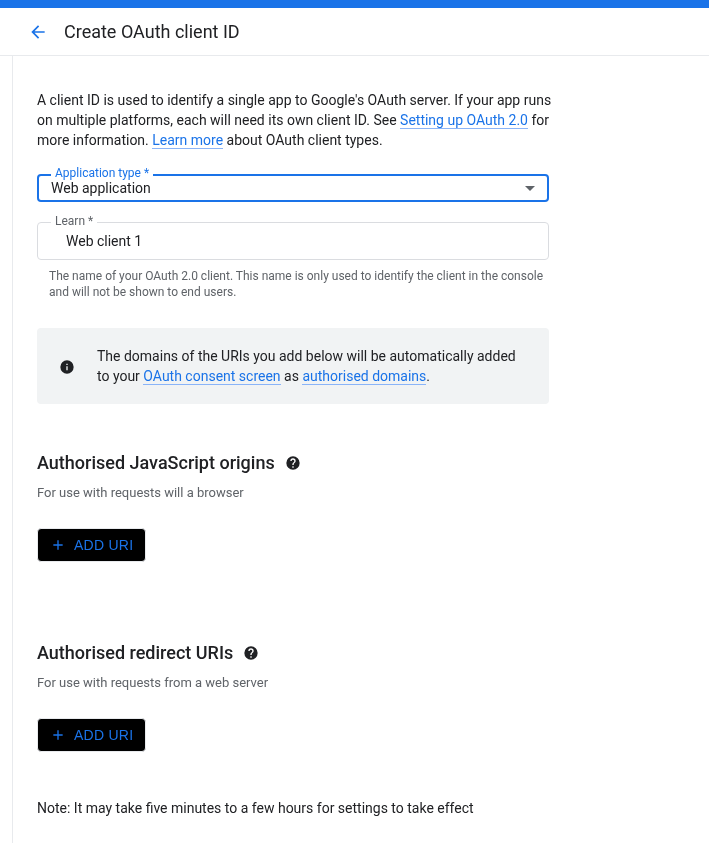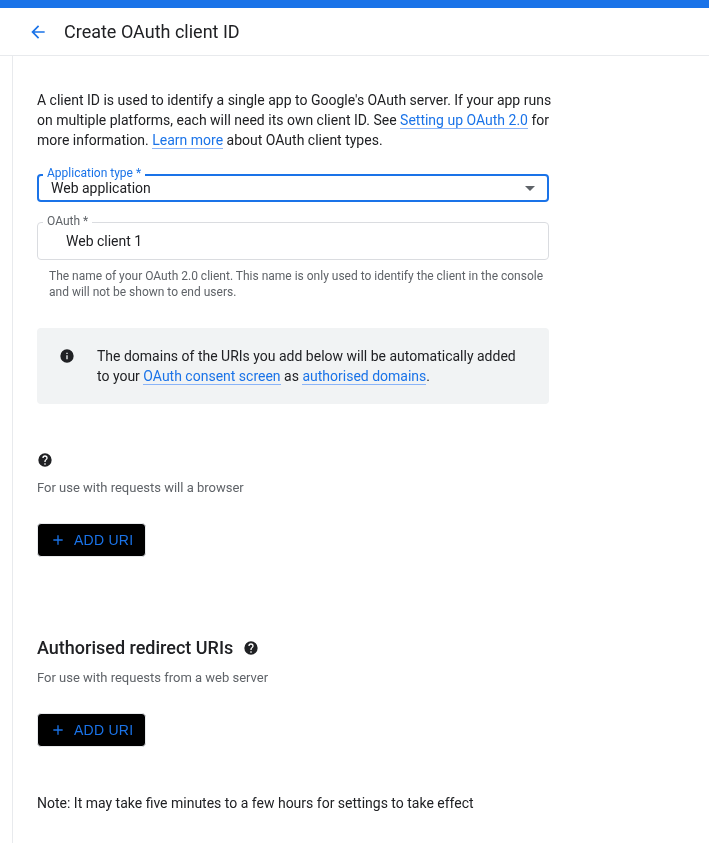--- a/index.html
+++ b/index.html
@@ -58,21 +58,21 @@
     cursor: pointer;
   }
   .field {
     position: relative;
     max-width: 512px;
     margin-bottom: 8px;
   }
   .field-label {
     position: absolute;
     top: -8px;
-    left: 6px;
+    left: 14px;
     background: #fff;
     padding: 0 4px;
     font-size: 12px;
     color: #5f6368;
   }
   .field-label.active { color: #1a73e8; }
   .select-box {
     border: 2px solid #1a73e8;
     border-radius: 4px;
     height: 28px;
@@ -107,21 +107,21 @@
     max-width: 500px;
     margin: 6px 0 0 12px;
   }
   .info-panel {
     background: #f1f3f4;
     border-radius: 4px;
     max-width: 512px;
     padding: 18px 20px 18px 22px;
     display: flex;
     gap: 22px;
-    align-items: flex-start;
+    align-items: center;
     margin-top: 28px;
     font-size: 14px;
     line-height: 20px;
     color: #202124;
   }
   .info-icon {
     width: 16px; height: 16px;
     flex-shrink: 0;
     margin-top: 2px;
   }
@@ -191,38 +191,39 @@
 
   <div class="field">
     <span class="field-label active">Application type *</span>
     <div class="select-box">
       <span>Web application</span>
       <span class="dropdown-arrow"></span>
     </div>
   </div>
 
   <div class="field" style="margin-top:20px;">
-    <span class="field-label">OAuth *</span>
+    <span class="field-label">Learn *</span>
     <div class="text-input">
       <span>Web client 1</span>
     </div>
   </div>
   <div class="helper">The name of your OAuth 2.0 client. This name is only used to identify the client in the console and will not be shown to end users.</div>
 
   <div class="info-panel">
     <svg class="info-icon" viewBox="0 0 24 24" fill="#202124">
         <path d="M12 2a10 10 0 100 20 10 10 0 000-20zm1 15h-2v-6h2v6zm0-8h-2V7h2v2z"></path>
       </svg>
     <div>
       <span>The domains of the URIs you add below will be automatically added to your </span><a class="link">OAuth consent screen</a><span> as </span><a class="link">authorised domains</a><span>.</span>
     </div>
   </div>
 
   <div class="section">
     <h2>
+      <span>Authorised JavaScript origins</span>
       <svg class="help-icon" viewBox="0 0 24 24" fill="#202124">
           <path d="M12 2a10 10 0 100 20 10 10 0 000-20zm1 17h-2v-2h2v2zm2.07-7.75l-.9.92A3.4 3.4 0 0013 15h-2v-.5a4 4 0 011.17-2.83l1.24-1.26A2 2 0 0012 7a2 2 0 00-2 2H8a4 4 0 018 0c0 .88-.36 1.68-.93 2.25z"></path>
         </svg>
     </h2>
     <div class="section-desc">For use with requests will a browser</div>
     <button class="add-uri-btn">
       <svg width="16" height="16" viewBox="0 0 24 24" fill="#1a73e8">
           <path d="M19 13h-6v6h-2v-6H5v-2h6V5h2v6h6v2z"></path>
         </svg>
       <span>ADD URI</span>

